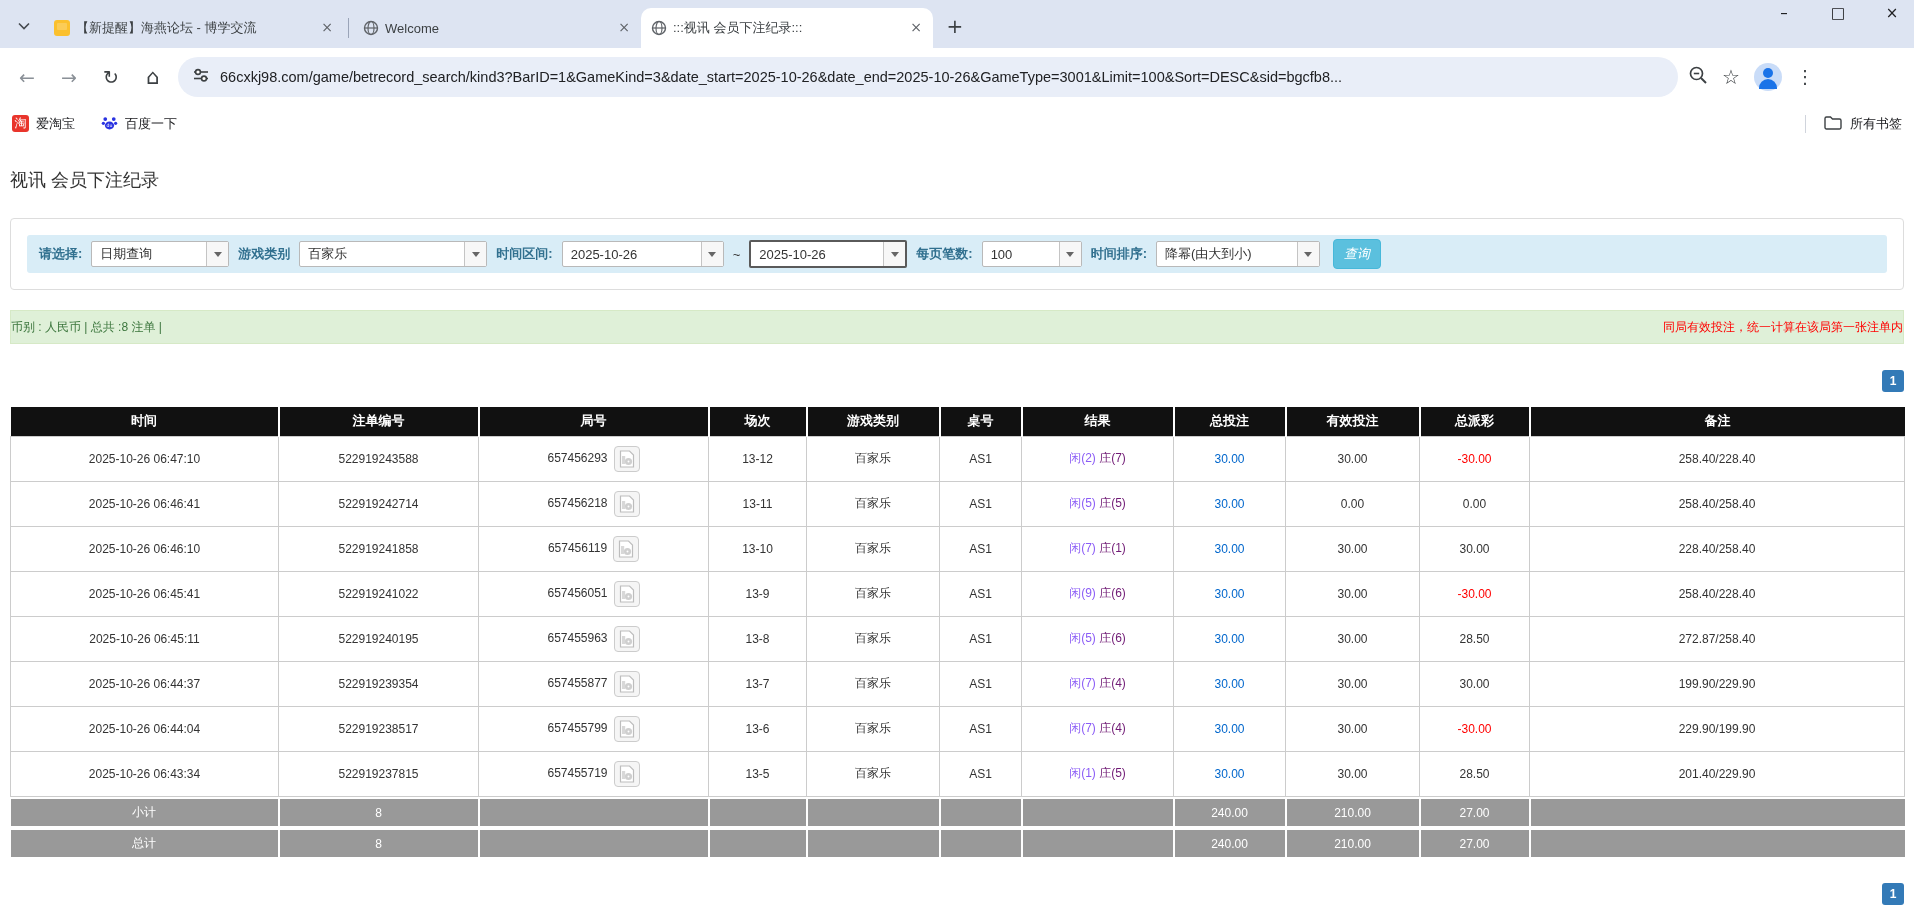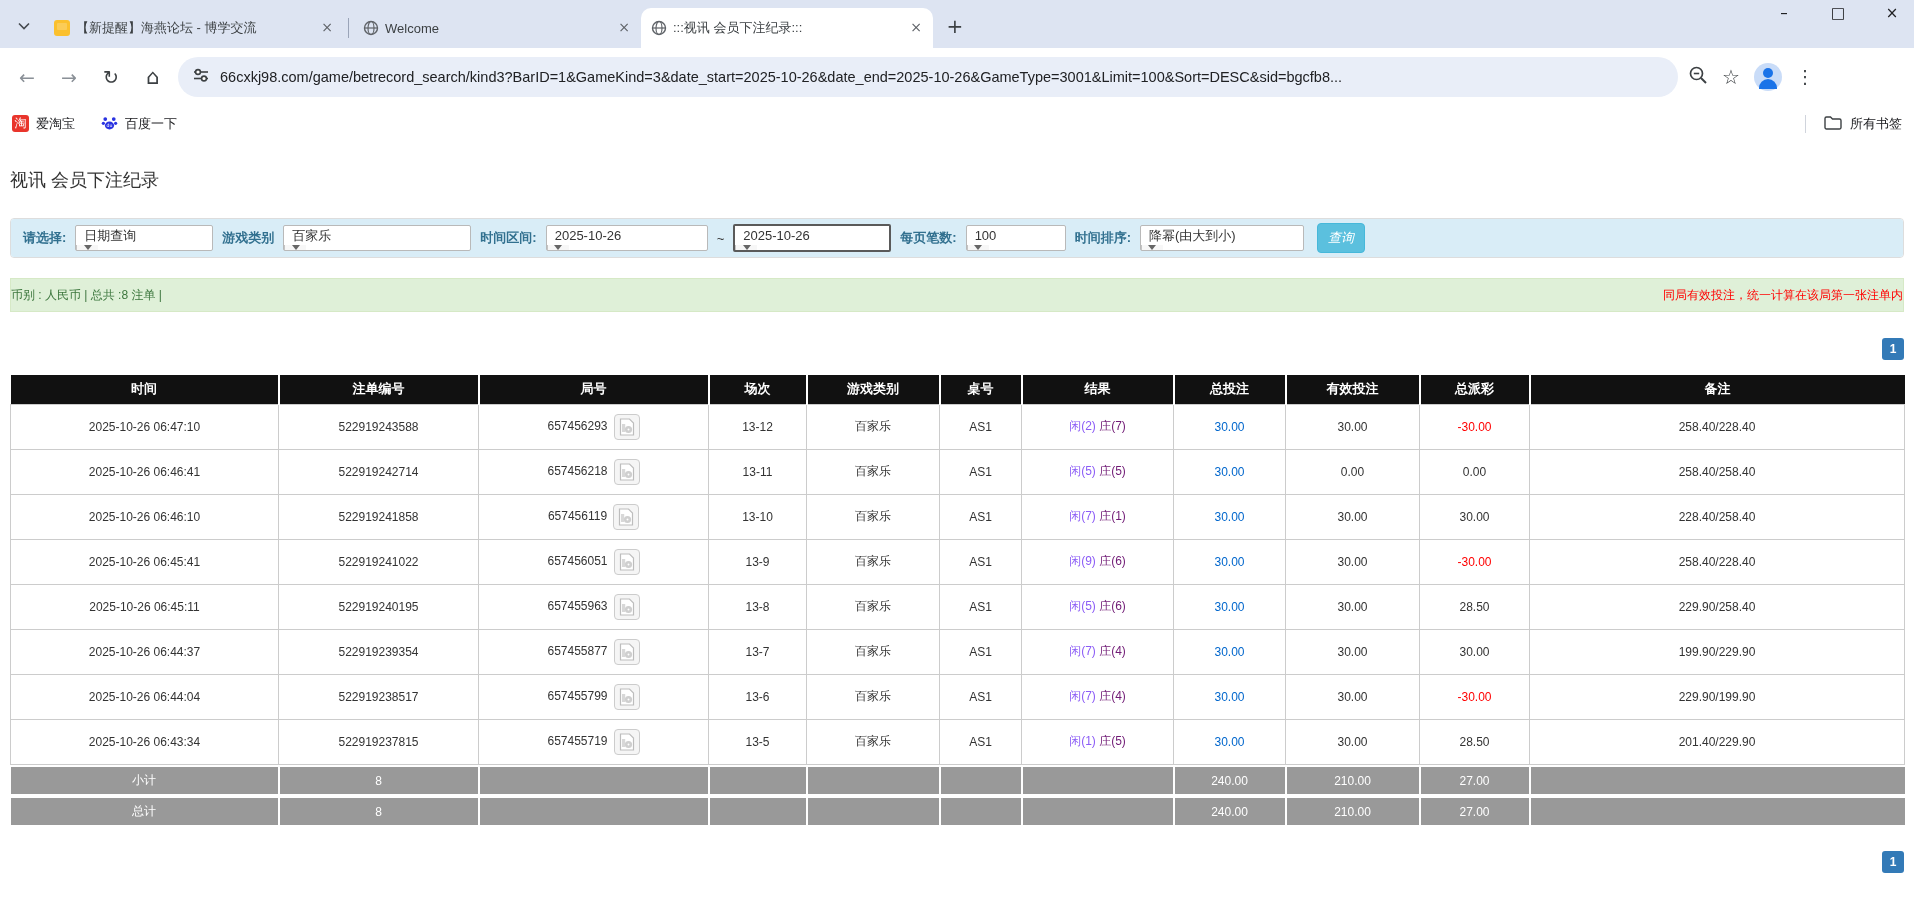--- a/index.html
+++ b/index.html
@@ -41,24 +41,24 @@
   .bookmarks { height:37px; background:#fff; display:flex; align-items:center; padding:0 12px; font-size:13px; color:#202124; }
   .bm-item { display:flex; align-items:center; gap:7px; margin-right:26px; cursor:pointer; }
   .bm-right { margin-left:auto; display:flex; align-items:center; gap:8px; cursor:pointer;padding-left:26px; }
   .bm-sep { width:1px; height:18px; background:#d0d4dc; margin-right:10px; }
   .tao-ico { width:17px; height:17px; background:#e9352c; color:#fff; border-radius:3px; font-size:12px; line-height:17px; text-align:center; }
 
   
   .content { padding:0 10px; background:#fff; }
   .page-title { font-size:18px; font-weight:400; color:#333; margin:26px 0 14px 0; }
 
-  .filter-panel { border:1px solid #ddd; border-radius:4px; padding:0;margin-top:26px; }
+  .filter-panel { border:1px solid #ddd; border-radius:4px; padding:16px;margin-top:26px; }
   .filter-bar { background:#d9edf7; border-radius:3px; height:38px; display:flex; align-items:center; padding:0 12px; gap:9px; }
   .f-label { color:#31708f; font-weight:bold; font-size:13px; white-space:nowrap; }
-  .combo { display:flex; height:26px; background:#fff; border:1px solid #b9b9b9; border-radius:2px; cursor:pointer;flex-direction:column; }
+  .combo { display:flex; height:26px; background:#fff; border:1px solid #b9b9b9; border-radius:2px; cursor:pointer; }
   .combo .cv { padding:0 8px; font-size:13px; color:#333; display:flex; align-items:center; white-space:nowrap; }
   .combo .arrow { width:22px; border-left:1px solid #c4c4c4; background:#f7f7f7; display:flex; align-items:center; justify-content:center; }
   .combo .arrow i { width:0; height:0; border-left:4px solid transparent; border-right:4px solid transparent; border-top:5px solid #666; }
   .combo.focused { border:2px solid #5a5a5a; height:28px; }
   .tilde { font-size:13px; color:#333; }
   .search-btn { background:#5bc0de; color:#fff; border:1px solid #46b8da; border-radius:4px; font-size:13px;
     padding:5px 10px; cursor:pointer; margin-left:4px;font-style:italic; }
 
   .summary-bar { margin-top:20px; background:#dff0d8; border:1px solid #d6e9c6; height:34px; display:flex;
     align-items:center; justify-content:space-between; padding:0 0; font-size:12px; }
@@ -372,21 +372,21 @@
                 <rect x="3" y="6" width="3.2" height="8" fill="#d8d8d8"></rect>
               </svg>
             </button></td>
           <td class="d">13-8</td>
           <td class="d">百家乐</td>
           <td class="d">AS1</td>
           <td class="d"><span class="res-player">闲(5)</span> <span class="res-banker">庄(6)</span></td>
           <td class="d"><a class="bet-link">30.00</a></td>
           <td class="d">30.00</td>
           <td class="d"><span class="">28.50</span></td>
-          <td class="d">229.90/258.40</td>
+          <td class="d">272.87/258.40</td>
         </tr>
         <tr>
           <td class="d">2025-10-26 06:44:37</td>
           <td class="d">522919239354</td>
           <td class="d">657455877<button class="video-btn">
               <svg width="16" height="18" viewBox="0 0 16 18">
                 <path d="M1.5 1h9l4 4v12h-13z" fill="#fff" stroke="#bdbdbd" stroke-width="1.2"></path>
                 <circle cx="9.5" cy="11.5" r="3.6" fill="#cfcfcf"></circle>
                 <circle cx="9.5" cy="11.5" r="1" fill="#fff"></circle>
                 <rect x="3" y="6" width="3.2" height="8" fill="#d8d8d8"></rect>

